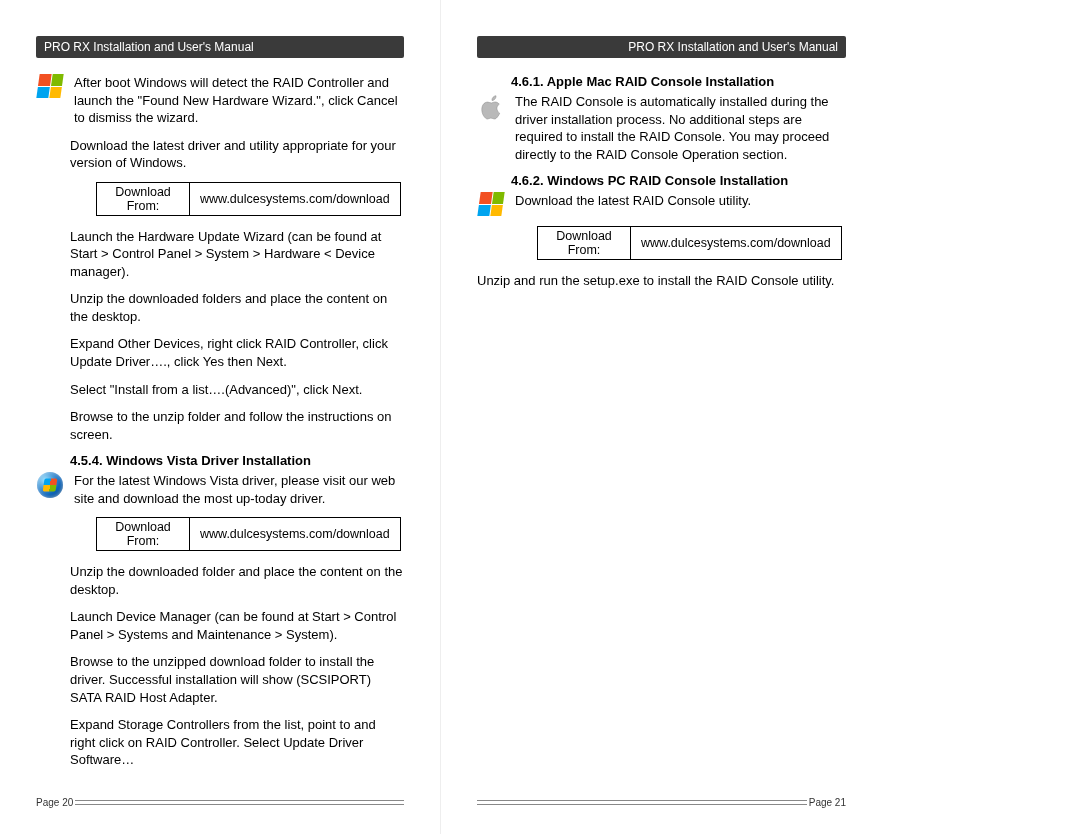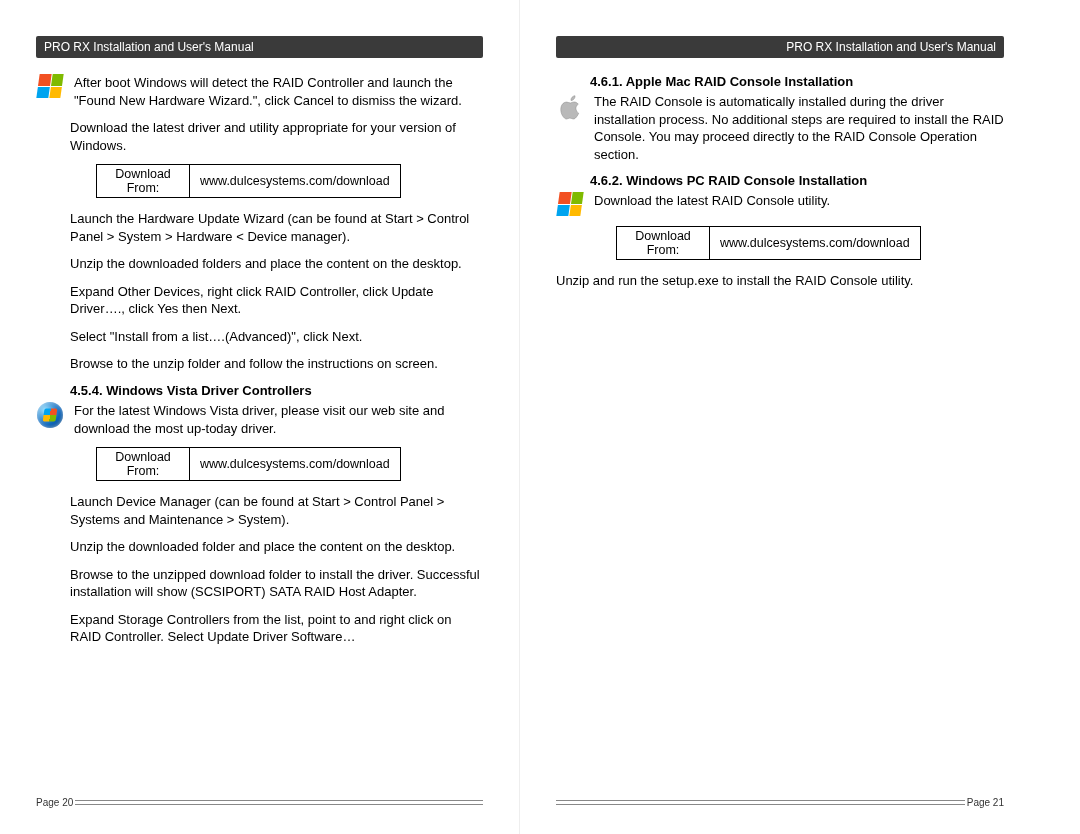--- a/index.html
+++ b/index.html
@@ -12,21 +12,21 @@
     width: 1080px;
     height: 834px;
     position: relative;
   }
   .spread {
     display: flex;
     width: 1080px;
     height: 834px;
   }
   .page {
-    width: 520px;
+    width: 441px;
     height: 834px;
     box-sizing: border-box;
     padding: 36px 36px 20px 36px;
     position: relative;
     border-right: 1px solid #eee;
   }
   .page:last-child { border-right: none; }
   .header-bar {
     background: #3a3a3a;
     color: #fff;
@@ -151,37 +151,37 @@
         <td>www.dulcesystems.com/download</td>
       </tr>
     </tbody>
       </table>
     <p class="body-text">Launch the Hardware Update Wizard (can be found at Start &gt; Control Panel &gt; System &gt; Hardware &lt; Device manager).</p>
     <p class="body-text">Unzip the downloaded folders and place the content on the desktop.</p>
     <p class="body-text">Expand Other Devices, right click RAID Controller, click Update Driver…., click Yes then Next.</p>
     <p class="body-text">Select "Install from a list….(Advanced)", click Next.</p>
     <p class="body-text">Browse to the unzip folder and follow the instructions on screen.</p>
 
-    <div class="section-heading">4.5.4. Windows Vista Driver Controllers</div>
+    <div class="section-heading">4.5.4. Windows Vista Driver Installation</div>
     <div class="icon-row">
       <div class="icon-slot">
         <div class="vista-orb"></div>
       </div>
       <div class="text">For the latest Windows Vista driver, please visit our web site and download the most up-today driver.</div>
     </div>
     <table class="dl-table">
       <tbody>
           <tr>
         <td>Download From:</td>
         <td>www.dulcesystems.com/download</td>
       </tr>
     </tbody>
       </table>
+    <p class="body-text">Unzip the downloaded folder and place the content on the desktop.</p>
     <p class="body-text">Launch Device Manager (can be found at Start &gt; Control Panel &gt; Systems and Maintenance &gt; System).</p>
-    <p class="body-text">Unzip the downloaded folder and place the content on the desktop.</p>
     <p class="body-text">Browse to the unzipped download folder to install the driver.  Successful installation will show (SCSIPORT) SATA RAID Host Adapter.</p>
     <p class="body-text">Expand Storage Controllers from the list, point to and right click on RAID Controller.   Select Update Driver Software…</p>
 
     <div class="footer">
       <span>Page 20</span>
       <div class="rule"></div>
     </div>
   </div>
 
   <div class="page">

